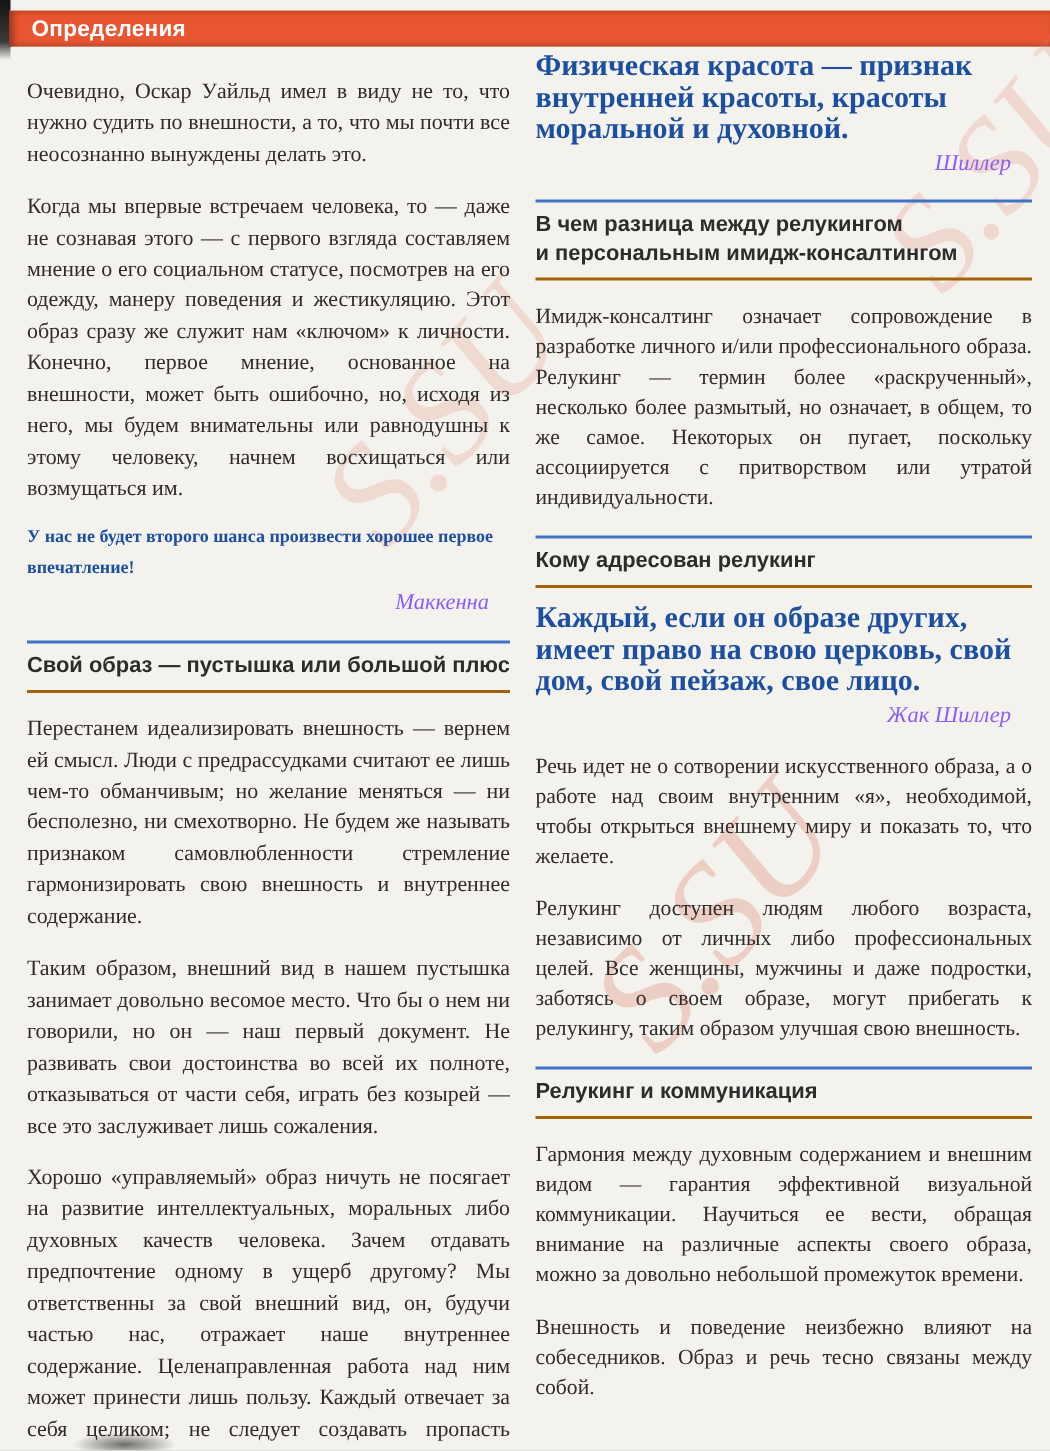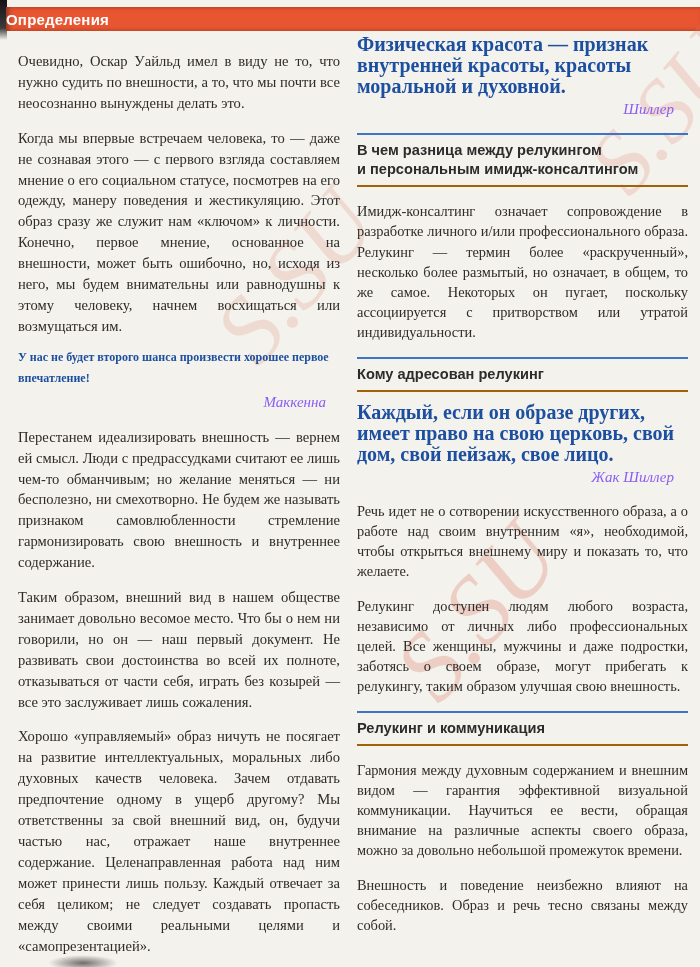--- a/index.html
+++ b/index.html
@@ -20,21 +20,21 @@
     position:absolute;left:48px;bottom:-4px;width:70px;height:16px;
     background:radial-gradient(ellipse at center,rgba(40,38,36,.65) 0%,rgba(40,38,36,0) 70%);
   }
   
   .chapter-bar{
     position:absolute;left:6px;top:7px;right:0;height:24px;
     background:#e75531;
     display:flex;align-items:center;
     font-family:"Liberation Sans","DejaVu Sans",sans-serif;
     font-weight:bold;font-size:15px;color:#ffffff;
-    letter-spacing:.2px;
+    padding-left:15px;letter-spacing:.2px;
     box-shadow:inset 3px 0 4px rgba(0,0,0,.35);
   }
   
   .col{position:absolute;top:37px;text-align:justify;}
   .col-left{left:18px;width:322px;font-size:14.6px;line-height:20.9px;}
   .col-right{left:357px;width:331px;top:34px;font-size:14.4px;line-height:20.2px;}
   .col p{margin:14px 0 6px 0;hyphens:auto;-webkit-hyphens:auto;}
   
   .pull-quote{
     color:#1d4fa1;font-weight:bold;font-size:12px;line-height:21.5px;
@@ -81,22 +81,23 @@
 
   <div class="wm wm1">S.SU</div>
   <div class="wm wm2">S.SU</div>
   <div class="wm wm3">S.SU</div>
 
   <div class="col col-left">
     <p>Очевидно, Оскар Уайльд имел в виду не то, что нужно судить по внешности, а то, что мы почти все неосознанно вынуждены делать это.</p>
     <p>Когда мы впервые встречаем человека, то — даже не сознавая этого — с первого взгляда составляем мнение о его социальном статусе, посмотрев на его одежду, манеру поведения и жестикуляцию. Этот образ сразу же служит нам «ключом» к личности. Конечно, первое мнение, основанное на внешности, может быть ошибочно, но, исходя из него, мы будем внимательны или равнодушны к этому человеку, начнем восхищаться или возмущаться им.</p>
     <p class="pull-quote">У нас не будет второго шанса произвести хорошее первое впечатление!</p>
     <p class="attribution">Маккенна</p>
+    <h2 class="section-heading">Свой образ — пустышка или большой плюс</h2>
     <p>Перестанем идеализировать внешность — вернем ей смысл. Люди с предрассудками считают ее лишь чем-то обманчивым; но желание меняться — ни бесполезно, ни смехотворно. Не будем же называть признаком самовлюбленности стремление гармонизировать свою внешность и внутреннее содержание.</p>
-    <p>Таким образом, внешний вид в нашем обществе занимает довольно весомое место. Что бы о нем ни говорили, но он — наш первый документ. Не развивать свои достоинства во всей их полноте, отказываться от части себя, играть без козырей — все это заслуживает лишь сожаления.</p>
+    <p>Таким образом, внешний вид в нашем пустышка занимает довольно весомое место. Что бы о нем ни говорили, но он — наш первый документ. Не развивать свои достоинства во всей их полноте, отказываться от части себя, играть без козырей — все это заслуживает лишь сожаления.</p>
     <p>Хорошо «управляемый» образ ничуть не посягает на развитие интеллектуальных, моральных либо духовных качеств человека. Зачем отдавать предпочтение одному в ущерб другому? Мы ответственны за свой внешний вид, он, будучи частью нас, отражает наше внутреннее содержание. Целенаправленная работа над ним может принести лишь пользу. Каждый отвечает за себя целиком; не следует создавать пропасть между своими реальными целями и «самопрезентацией».</p>
   </div>
 
   <div class="col col-right">
     <p class="pull-quote" style="margin-top:0 !important;">Физическая красота — признак внутренней красоты, красоты моральной и духовной.</p>
     <p class="attribution">Шиллер</p>
     <h2 class="section-heading pre-line">В чем разница между релукингом
 и персональным имидж-консалтингом</h2>
     <p>Имидж-консалтинг означает сопровождение в разработке личного и/или профессионального образа. Релукинг — термин более «раскрученный», несколько более размытый, но означает, в общем, то же самое. Некоторых он пугает, поскольку ассоциируется с притворством или утратой индивидуальности.</p>
     <h2 class="section-heading">Кому адресован релукинг</h2>

